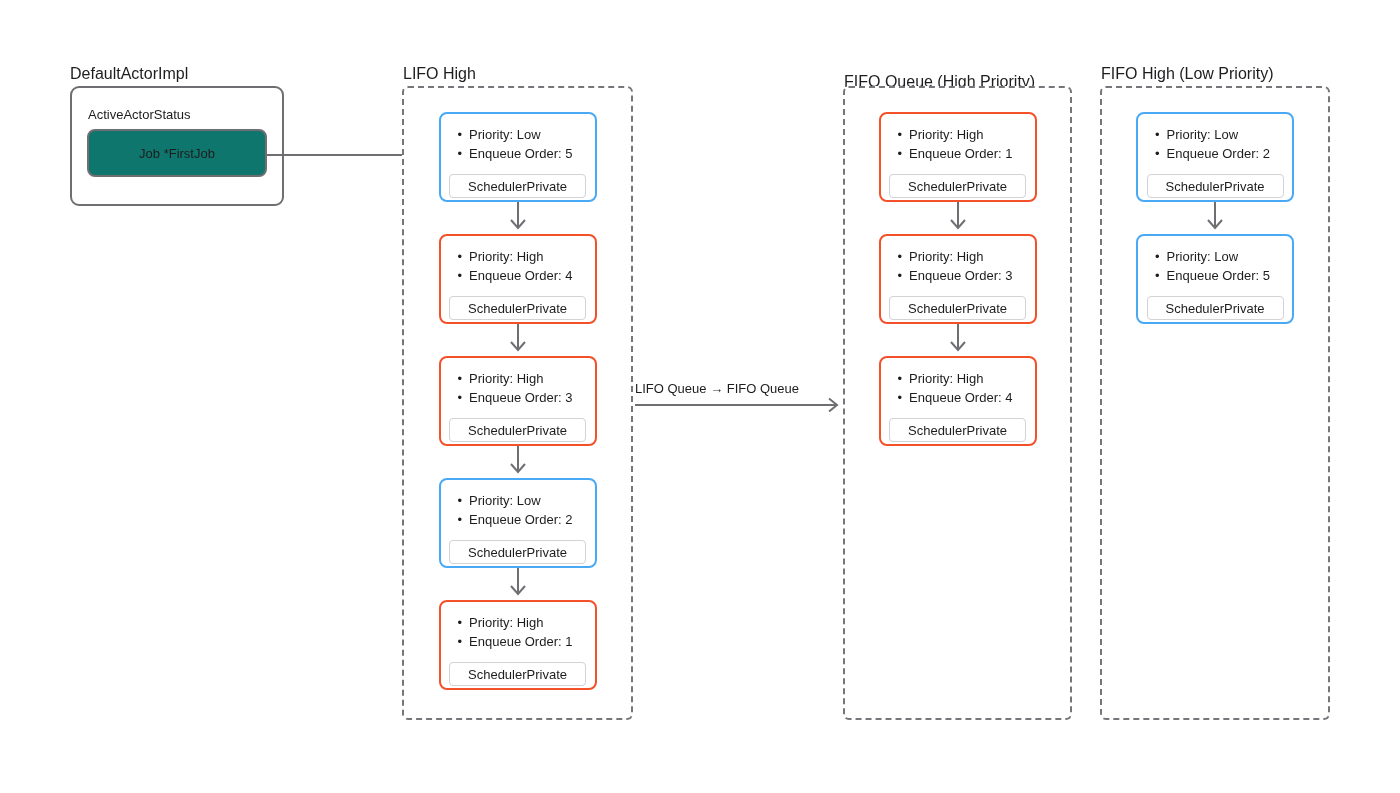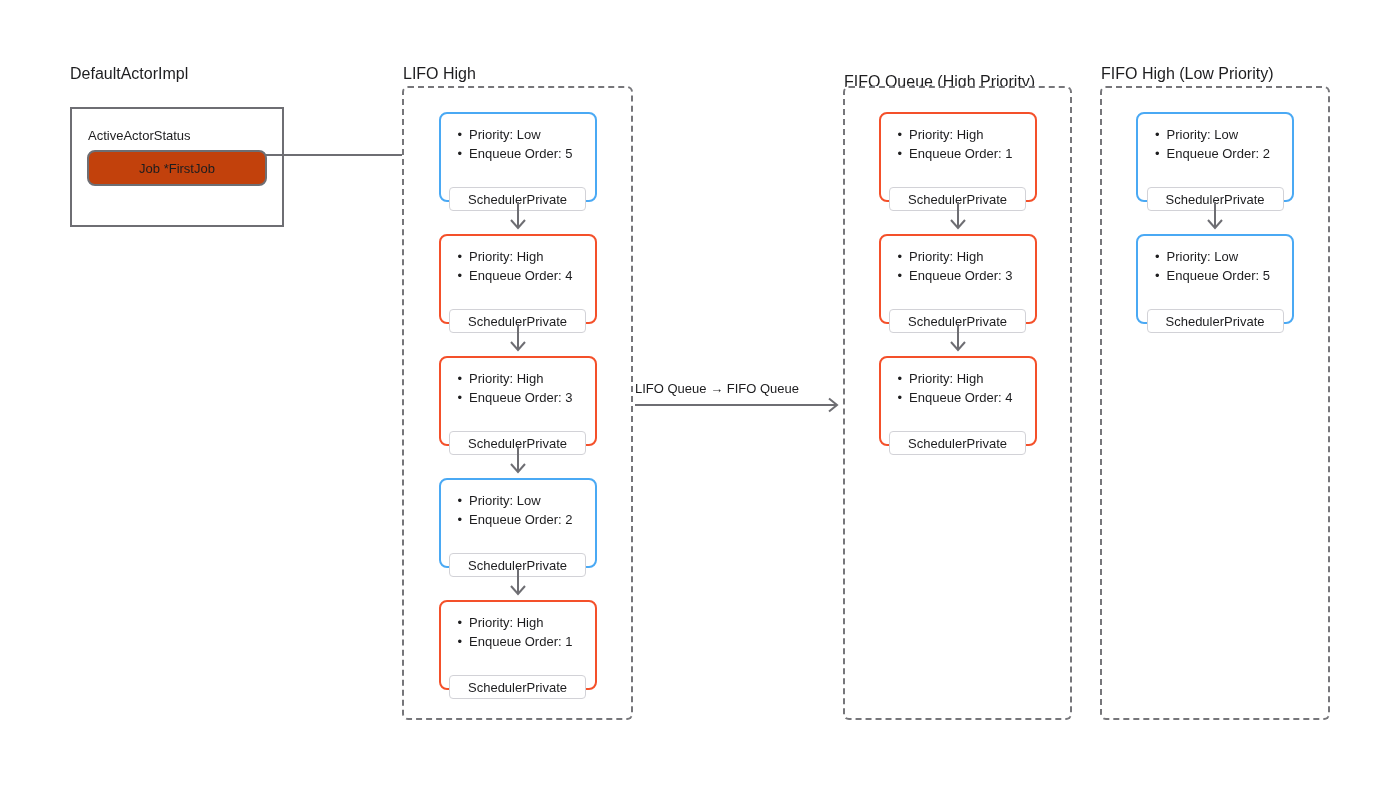--- a/index.html
+++ b/index.html
@@ -24,36 +24,35 @@
   .label-lifo { left: 403px; }
   .label-fifo-high { left: 844px; margin-top: 8px; }
   .label-fifo-low { left: 1101px; }
 
   
   .actor-box {
     position: absolute;
     left: 70px; top: 86px;
     width: 214px; height: 120px;
     border: 2px solid #6e6e73;
-    border-radius: 0;
+    border-radius: 9px;
     background: #ffffff;
-    margin-top: 21px;
   }
   .status-label {
     position: absolute;
     left: 16px; top: 19px;
     font-size: 13px;
   }
   .job-box {
     position: absolute;
     left: 15px; top: 41px;
-    width: 180px; height: 36px;
+    width: 180px; height: 48px;
     border: 2px solid #6e6e73;
     border-radius: 8px;
-    background: #c2410c;
+    background: #0f766e;
     display: flex; align-items: center; justify-content: center;
     font-size: 13px;
   }
 
   
   .queue {
     position: absolute;
     top: 86px;
     height: 634px;
     border: 2px dashed #76767a;
@@ -87,21 +86,21 @@
     font-size: 13px;
     line-height: 19px;
     white-space: nowrap;
   }
   .bullet {
     margin-right: 7px;
     font-size: 13px;
   }
   .scheduler-box {
     width: 137px; height: 24px;
-    margin: 24px auto 0;
+    margin: 11px auto 0;
     border: 1px solid #d2d2d7;
     border-radius: 4px;
     background: #ffffff;
     display: flex; align-items: center; justify-content: center;
     font-size: 13px;
   }
   .v-arrow {
     height: 32px;
     flex: 0 0 auto;
     display: flex; align-items: flex-start; justify-content: center;

